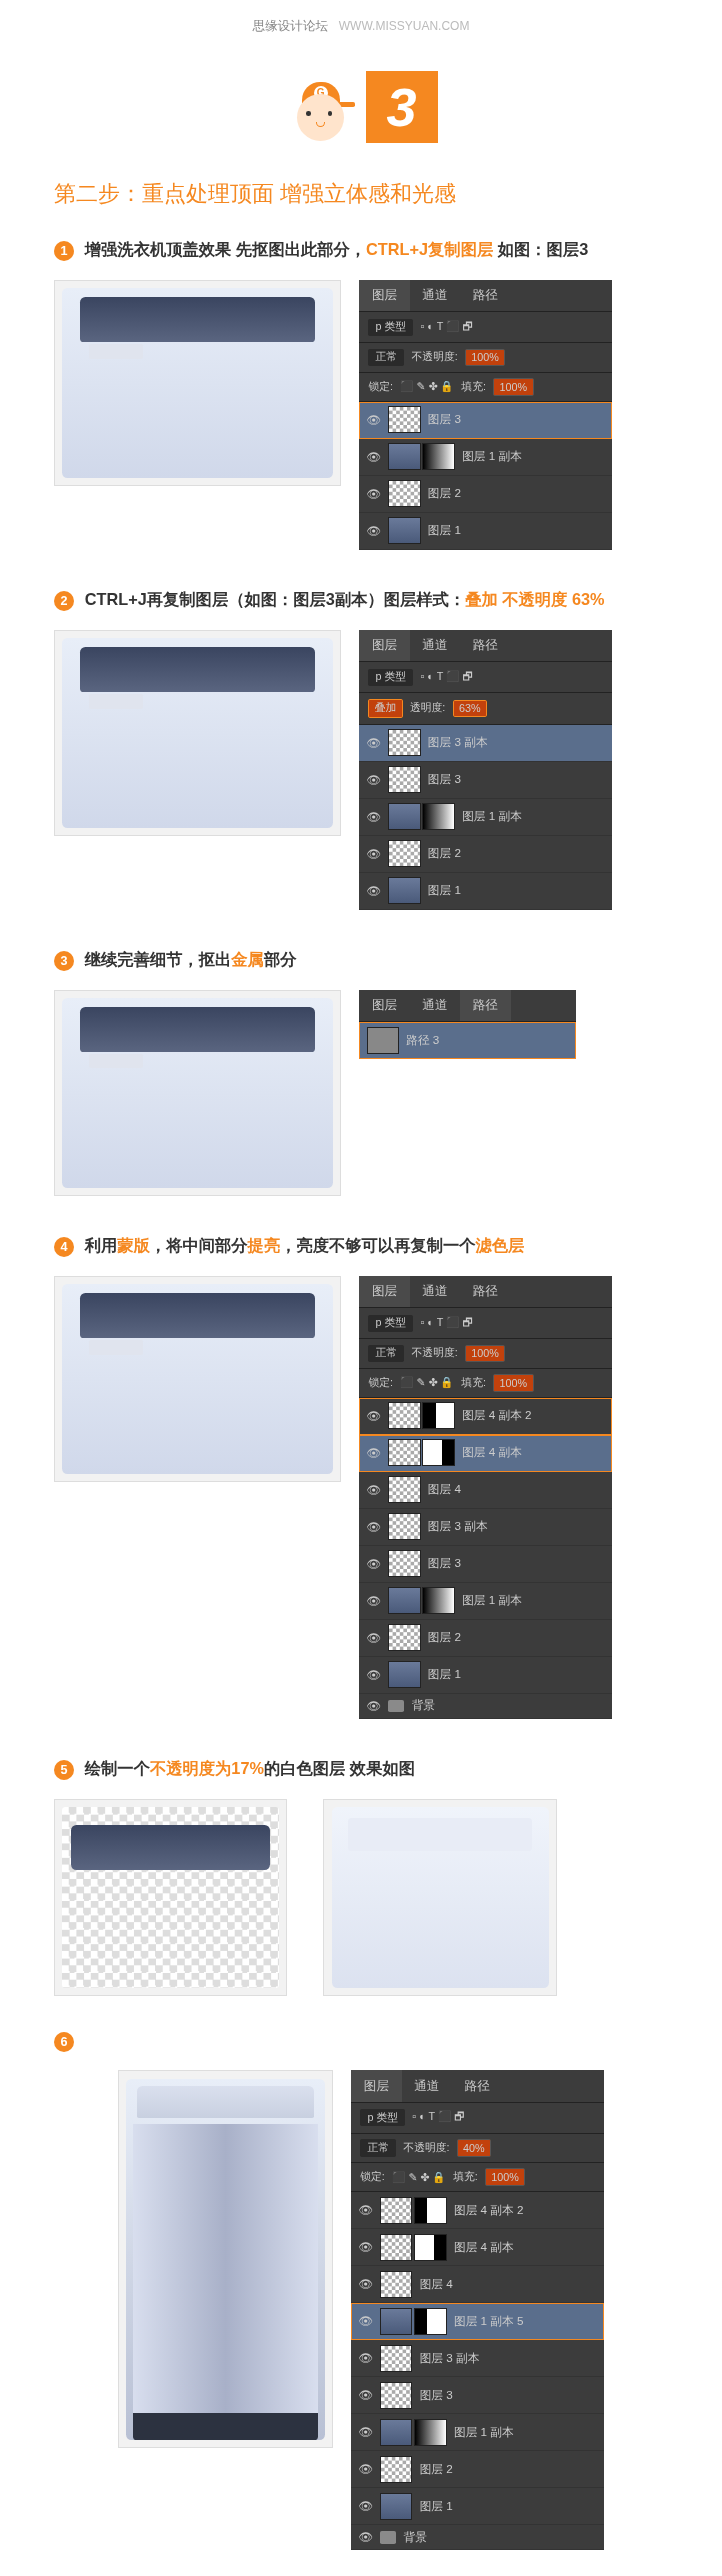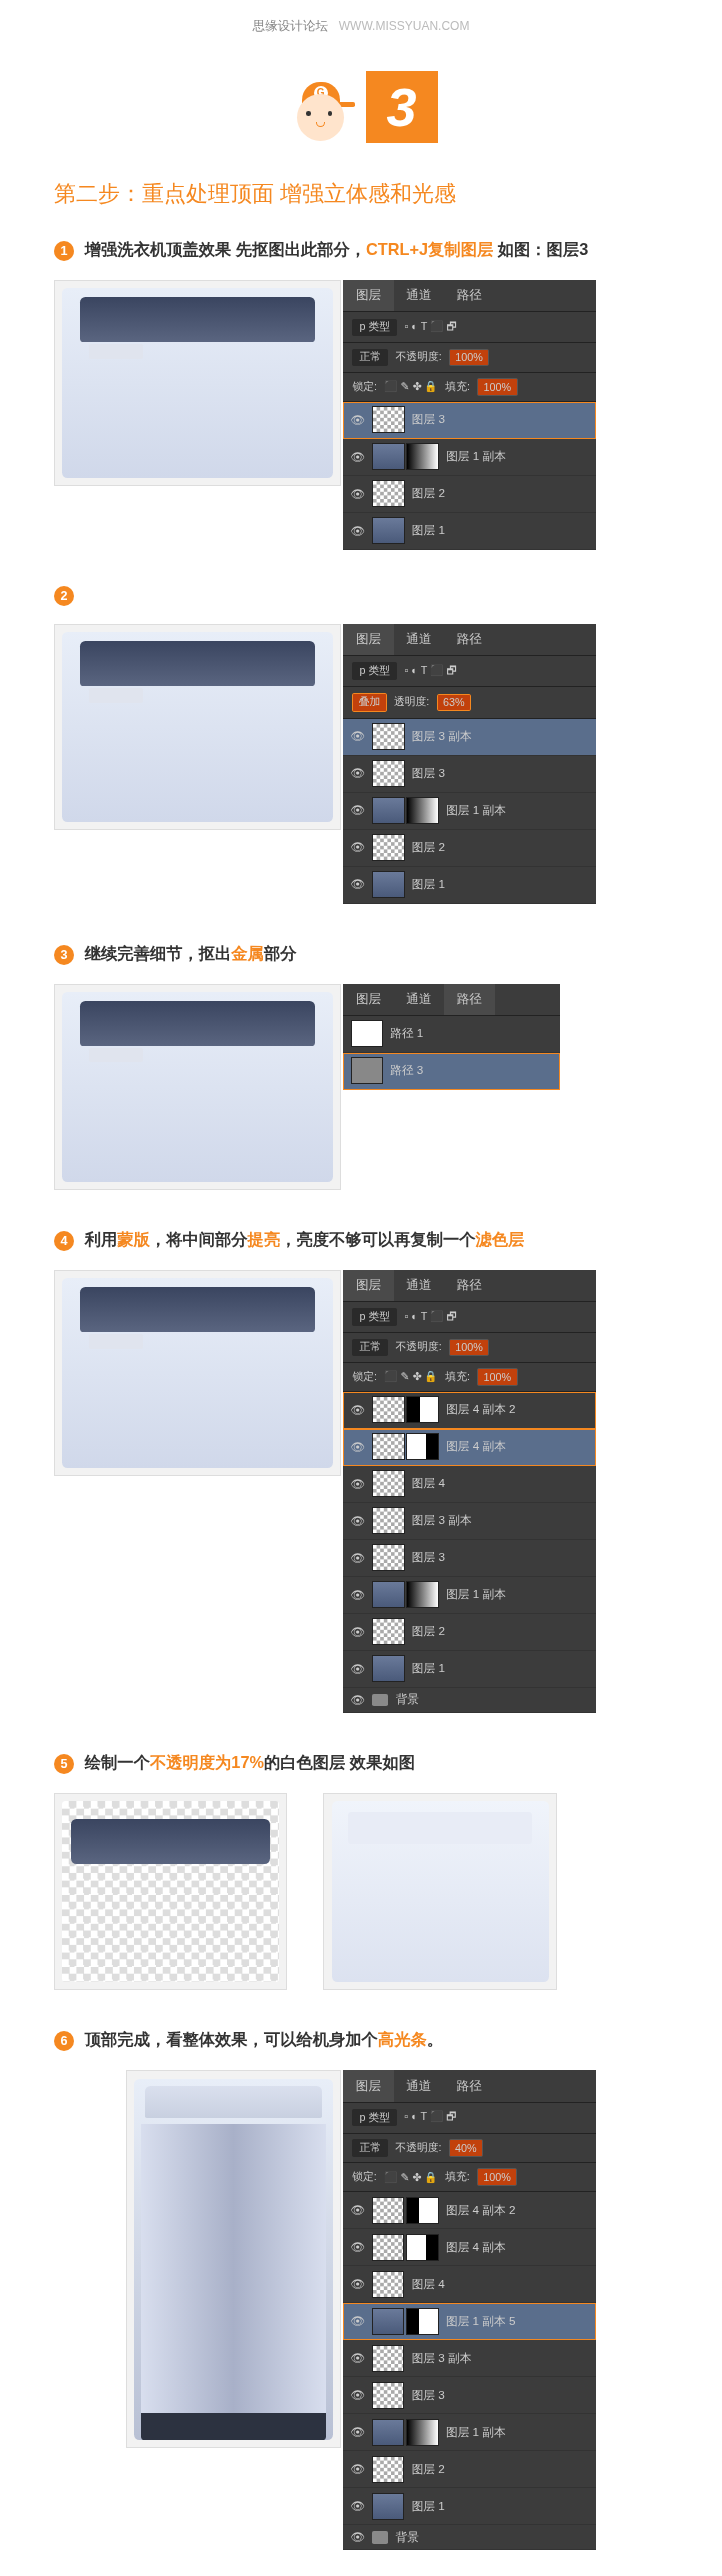--- a/index.html
+++ b/index.html
@@ -16,21 +16,21 @@
 .mascot-eye.left { left: 21.7px; }
 .mascot-eye.right { left: 43px; }
 .mascot-mouth { width: 9px; height: 4.5px; border: 1.8px solid #f58820; border-top: none; border-radius: 0 0 9px 9px; position: absolute; top: 49px; left: 31px; }
 .step-number { width: 72px; height: 72px; background: #f58820; color: #fff; font-size: 54px; font-weight: bold; display: flex; align-items: center; justify-content: center; font-style: italic; }
 .section-title { font-size: 22px; color: #f58820; font-weight: normal; padding: 0 54px 27px; }
 .step { padding: 0 54px 36px; }
 .step-label { display: flex; align-items: baseline; gap: 10.8px; margin-bottom: 18px; }
 .step-num { width: 20px; height: 20px; background: #f58820; color: #fff; border-radius: 50%; display: inline-flex; align-items: center; justify-content: center; font-size: 12.6px; font-weight: bold; flex-shrink: 0; }
 .step-text { font-size: 16.3px; color: #333; line-height: 1.6; font-weight: bold; }
 .highlight { color: #f58820; }
-.step-content { display: flex; gap: 2px; align-items: flex-start; }
+.step-content { display: flex; gap: 18px; align-items: flex-start; }
 .step-content.dual { gap: 36px; }
 .product-img { background: #f2f2f2; border: 0.9px solid #ddd; padding: 7.2px; flex-shrink: 0; }
 .washer { width: 271px; height: 190px; background: linear-gradient(180deg, #e8eef8 0%, #d0d8ea 100%); border-radius: 5.4px; position: relative; }
 .washer-lid { position: absolute; top: 9px; left: 18px; right: 18px; height: 45px; background: linear-gradient(180deg, #3a4560 0%, #5a6580 100%); border-radius: 5.4px 5.4px 3.6px 3.6px; }
 .washer-panel { position: absolute; top: 56px; left: 27px; width: 54px; height: 14.4px; background: #e0e4ee; border-radius: 1.8px; }
 .washer-tall { width: 199px; height: 361px; background: linear-gradient(180deg, #e8eef8 0%, #b8c0d4 100%); border-radius: 5.4px; position: relative; }
 .washer-tall-lid { position: absolute; top: 7.2px; left: 10.8px; right: 10.8px; height: 32.5px; background: linear-gradient(180deg, #dae0ee 0%, #c8d0e0 100%); border-radius: 5.4px 5.4px 1.8px 1.8px; }
 .washer-tall-body { position: absolute; top: 45px; left: 7.2px; right: 7.2px; bottom: 27px; background: linear-gradient(90deg, #d8deee 0%, #a8b0c8 50%, #d8deee 100%); }
 .washer-tall-base { position: absolute; bottom: 0; left: 7.2px; right: 7.2px; height: 27px; background: #2c3240; border-radius: 0 0 3.6px 3.6px; }
 .washer-transparent { width: 217px; height: 181px; background-image: repeating-conic-gradient(#ddd 0% 25%, #fff 0% 50%); background-size: 14.4px 14.4px; position: relative; border-radius: 3.6px; }
@@ -143,20 +143,23 @@
         <div class="layer-thumb blue"></div>
         <span class="layer-name">图层 1</span>
       </div>
     </div>
   </div>
 </div>
 
 <div class="step">
   <div class="step-label">
     <span class="step-num">2</span>
+    <span class="step-text">
+      <span>CTRL+J再复制图层（如图：图层3副本）图层样式：</span><span class="highlight">叠加 不透明度 63%</span>
+    </span>
   </div>
   <div class="step-content">
     <div class="product-img">
       <div class="washer">
           <div class="washer-lid"></div>
           <div class="washer-panel"></div>
         </div>
     </div>
     <div class="panel">
       <div class="panel-tabs">
@@ -218,24 +221,20 @@
           <div class="washer-lid"></div>
           <div class="washer-panel"></div>
         </div>
     </div>
     <div class="panel" style="width:217px">
       <div class="panel-tabs">
         <div class="panel-tab">图层</div>
         <div class="panel-tab">通道</div>
         <div class="panel-tab active">路径</div>
       </div>
-      <div class="layer-row">
-        <div class="layer-thumb path" style="background:#fff"></div>
-        <span class="layer-name">路径 1</span>
-      </div>
       <div class="layer-row selected highlighted">
         <div class="layer-thumb path"></div>
         <span class="layer-name">路径 3</span>
       </div>
     </div>
   </div>
 </div>
 
 <div class="step">
   <div class="step-label">
@@ -347,23 +346,20 @@
       <div class="washer-light">
           <div class="washer-light-lid"></div>
         </div>
     </div>
   </div>
 </div>
 
 <div class="step">
   <div class="step-label">
     <span class="step-num">6</span>
-    <span class="step-text">
-      <span>顶部完成，看整体效果，可以给机身加个</span><span class="highlight">高光条</span><span>。</span>
-    </span>
   </div>
   <div class="step-content centered">
     <div class="product-img">
       <div class="washer-tall">
         <div class="washer-tall-lid"></div>
         <div class="washer-tall-body"></div>
         <div class="washer-tall-base"></div>
       </div>
     </div>
     <div class="panel">

